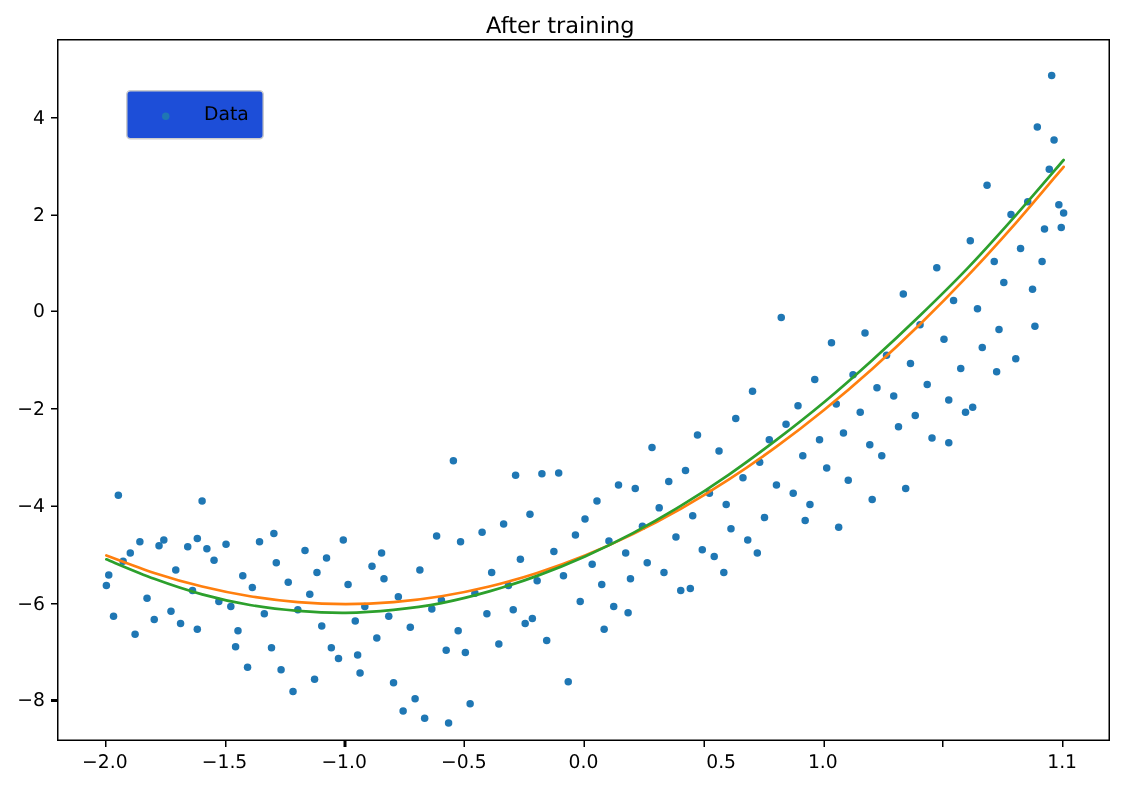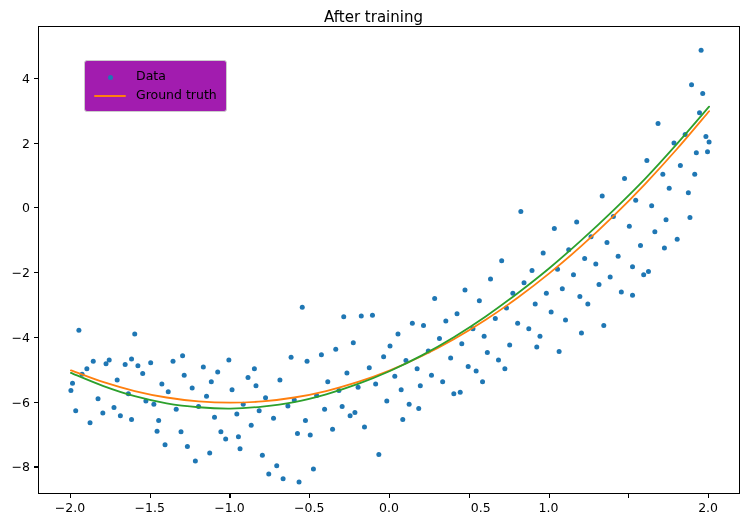--- a/index.html
+++ b/index.html
@@ -7,21 +7,21 @@
   #figure{position:relative;width:747px;height:528px;background:#ffffff;}
   #chart-title{position:absolute;left:0;top:8px;width:747px;text-align:center;font-size:15px;color:#000;}
   #axes{position:absolute;left:38px;top:26px;width:702px;height:468px;box-sizing:border-box;border:1.1px solid #000;background:#fff;}
   #plot-svg{position:absolute;left:0;top:0;width:702px;height:468px;display:block;}
   .tick-label{position:absolute;font-size:12.5px;color:#000;white-space:nowrap;}
   .ytick-label{text-align:right;transform:translateY(-50%);}
   .xtick-label{text-align:left;transform:translateX(-50%);}
   .tickmark{position:absolute;background:#000;}
   .ytickmark{width:4px;height:1.1px;left:34px;}
   .xtickmark{height:4px;width:1.1px;top:494px;}
-  #legend{position:absolute;left:45px;top:33px;background:#a21caf;border:1px solid #cccccc;border-radius:3px;padding:6px 9px 6px 8px;box-shadow:none;}
+  #legend{position:absolute;left:45px;top:33px;background:#1d4ed8;border:1px solid #cccccc;border-radius:3px;padding:6px 9px 6px 8px;box-shadow:none;}
   .legend-row{display:flex;align-items:center;height:19px;}
   .legend-key{width:34px;height:14px;position:relative;margin-right:9px;flex:0 0 34px;}
   .legend-line{position:absolute;left:1px;top:6px;width:32px;height:2.4px;border-radius:1px;}
   .legend-dot{position:absolute;left:15px;top:5.5px;width:5px;height:5px;border-radius:50%;}
   .legend-text{font-size:12.5px;color:#000;line-height:1;}
 </style>
 </head>
 <body>
 
 <div id="figure">
@@ -236,26 +236,20 @@
       <path id="line-predictions" fill="none" stroke-linecap="round" stroke-linejoin="round" d="M 31.91 345.90 C 37.23 348.06, 53.18 354.97, 63.82 358.85 C 74.45 362.74, 85.09 366.30, 95.73 369.22 C 106.36 372.13, 117.00 374.51, 127.64 376.34 C 138.27 378.18, 148.91 379.37, 159.55 380.23 C 170.18 381.09, 180.82 381.63, 191.45 381.53 C 202.09 381.42, 212.73 380.66, 223.36 379.58 C 234.00 378.50, 244.64 377.10, 255.27 375.05 C 265.91 373.00, 276.55 370.30, 287.18 367.27 C 297.82 364.25, 308.45 360.80, 319.09 356.91 C 329.73 353.02, 340.36 348.71, 351.00 343.96 C 361.64 339.21, 372.27 334.02, 382.91 328.41 C 393.55 322.80, 404.18 316.75, 414.82 310.27 C 425.45 303.80, 436.09 296.89, 446.73 289.54 C 457.36 282.20, 468.00 274.32, 478.64 266.23 C 489.27 258.13, 499.91 249.82, 510.55 240.96 C 521.18 232.11, 531.82 222.72, 542.45 213.11 C 553.09 203.50, 563.73 193.57, 574.36 183.31 C 585.00 173.06, 595.64 162.69, 606.27 151.57 C 616.91 140.45, 627.55 128.58, 638.18 116.60 C 648.82 104.61, 664.77 85.83, 670.09 79.67" stroke="#2ca02c" stroke-width="1.8"></path>
     </svg>
 
     <div id="legend">
       <div class="legend-row">
         <span class="legend-key">
             <span class="legend-dot" id="lg-dot" style="background: rgb(31, 119, 180);"></span>
           </span>
         <span class="legend-text">Data</span>
       </div>
-      <div class="legend-row">
-        <span class="legend-key">
-            <span class="legend-line" id="lg-line-gt" style="background: rgb(255, 127, 14);"></span>
-          </span>
-        <span class="legend-text">Ground truth</span>
-      </div>
     </div>
   </div>
 
   <div id="ytick-layer">
       <div class="tick-label ytick-label" style="left: 0px; width: 30px; top: 77.8201px;">4</div>
       <div class="tickmark ytickmark" style="top: 77.8201px;"></div>
       <div class="tick-label ytick-label" style="left: 0px; width: 30px; top: 142.595px;">2</div>
       <div class="tickmark ytickmark" style="top: 142.595px;"></div>
       <div class="tick-label ytick-label" style="left: 0px; width: 30px; top: 207.37px;">0</div>
       <div class="tickmark ytickmark" style="top: 207.37px;"></div>
@@ -278,16 +272,16 @@
       <div class="tick-label xtick-label" style="left: 309.227px; top: 500px;">−0.5</div>
       <div class="tickmark xtickmark" style="left: 309.227px;"></div>
       <div class="tick-label xtick-label" style="left: 389px; top: 500px;">0.0</div>
       <div class="tickmark xtickmark" style="left: 389px;"></div>
       <div class="tick-label xtick-label" style="left: 468.773px; top: 500px; margin-left: 12px;">0.5</div>
       <div class="tickmark xtickmark" style="left: 468.773px;"></div>
       <div class="tick-label xtick-label" style="left: 548.545px; top: 500px;">1.0</div>
       <div class="tickmark xtickmark" style="left: 548.545px;"></div>
       <div class="tick-label xtick-label" style="left: 628.318px; top: 500px; margin-top: 33px;">1.5</div>
       <div class="tickmark xtickmark" style="left: 628.318px;"></div>
-      <div class="tick-label xtick-label" style="left: 708.091px; top: 500px;">2.0</div>
+      <div class="tick-label xtick-label" style="left: 708.091px; top: 500px;">1.1</div>
       <div class="tickmark xtickmark" style="left: 708.091px;"></div>
     </div>
 </div>
 
 </body></html>

